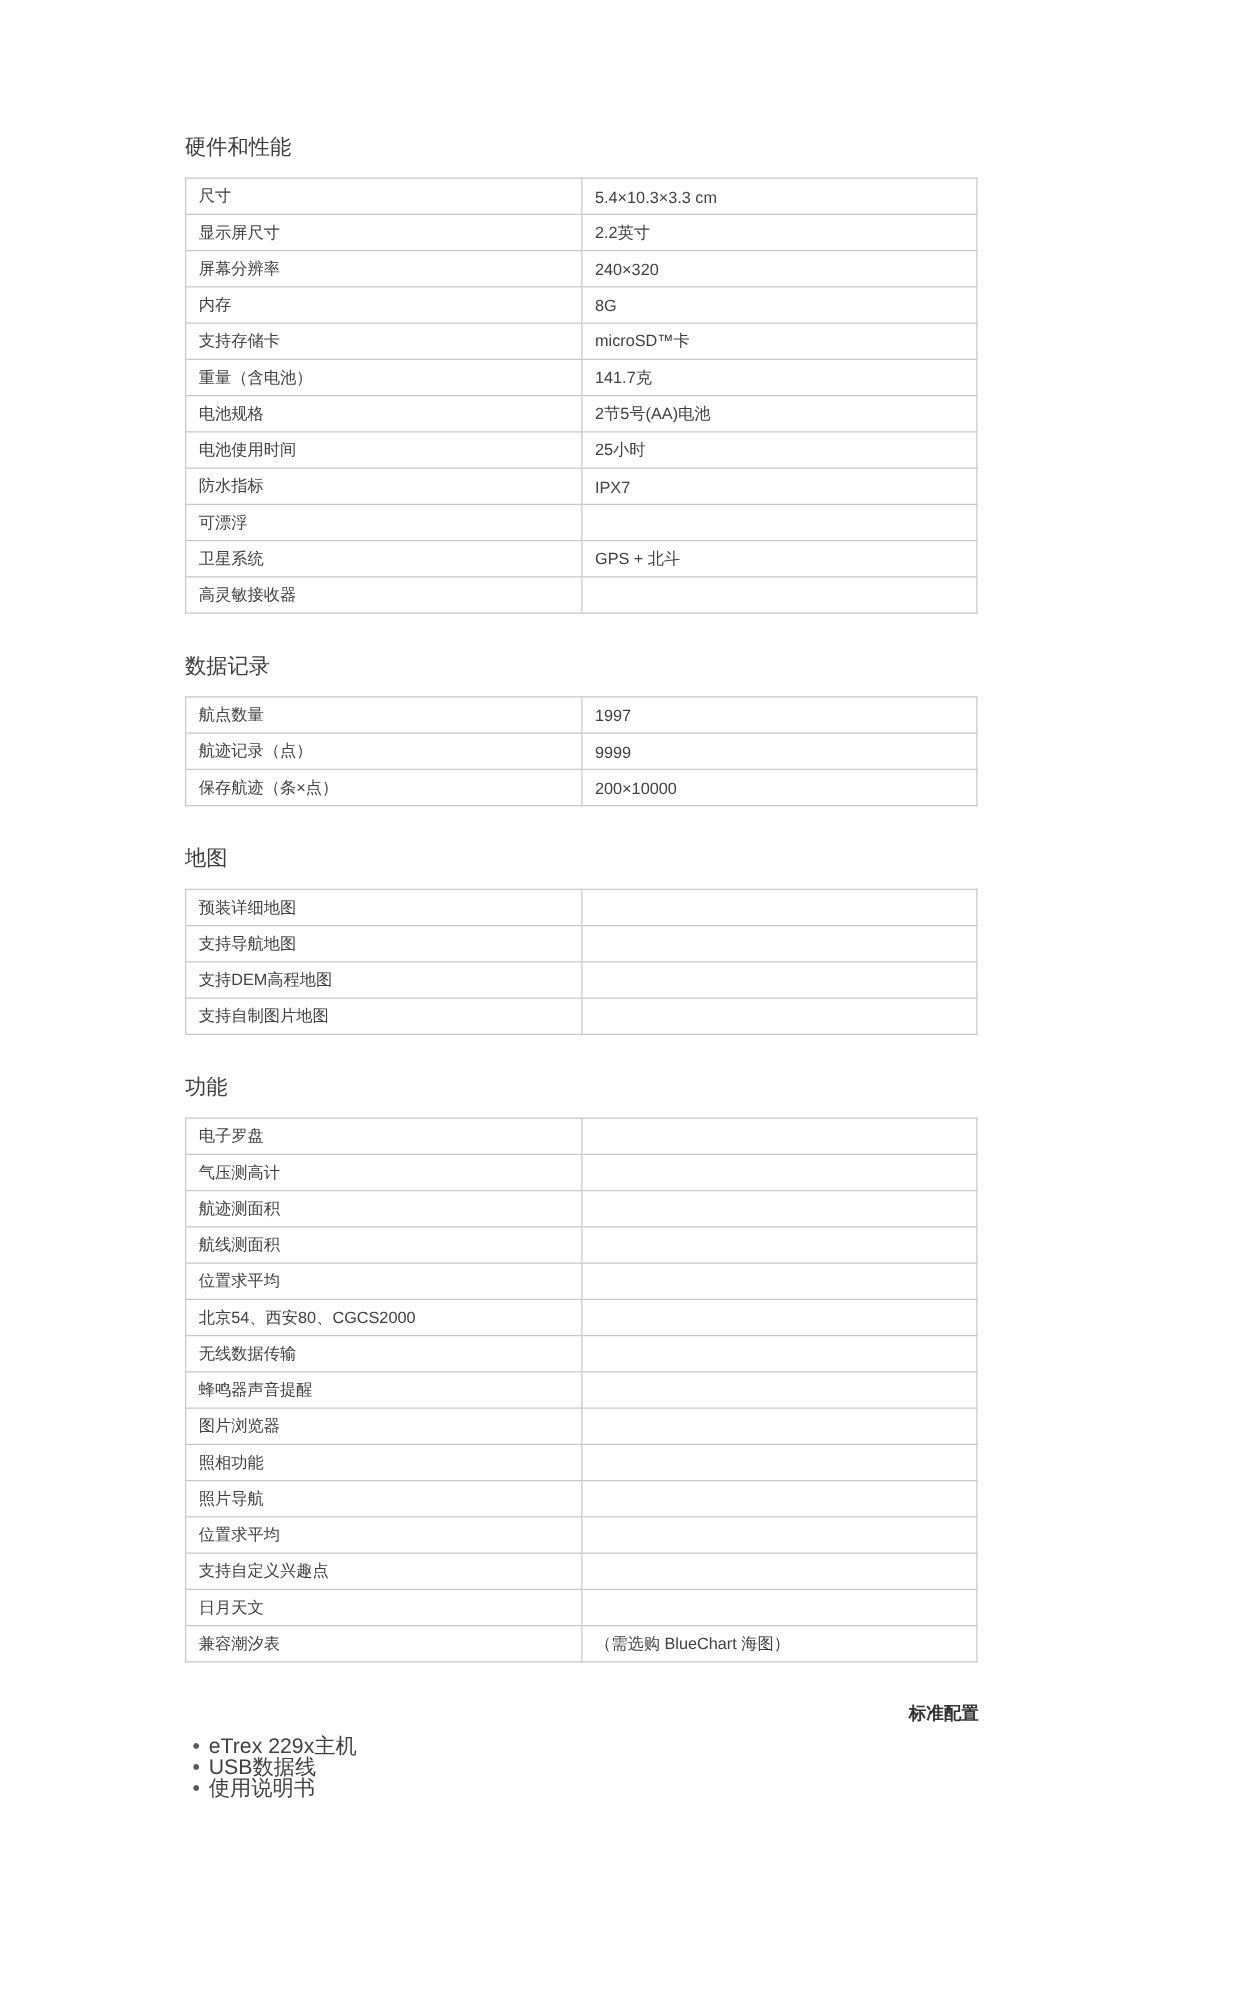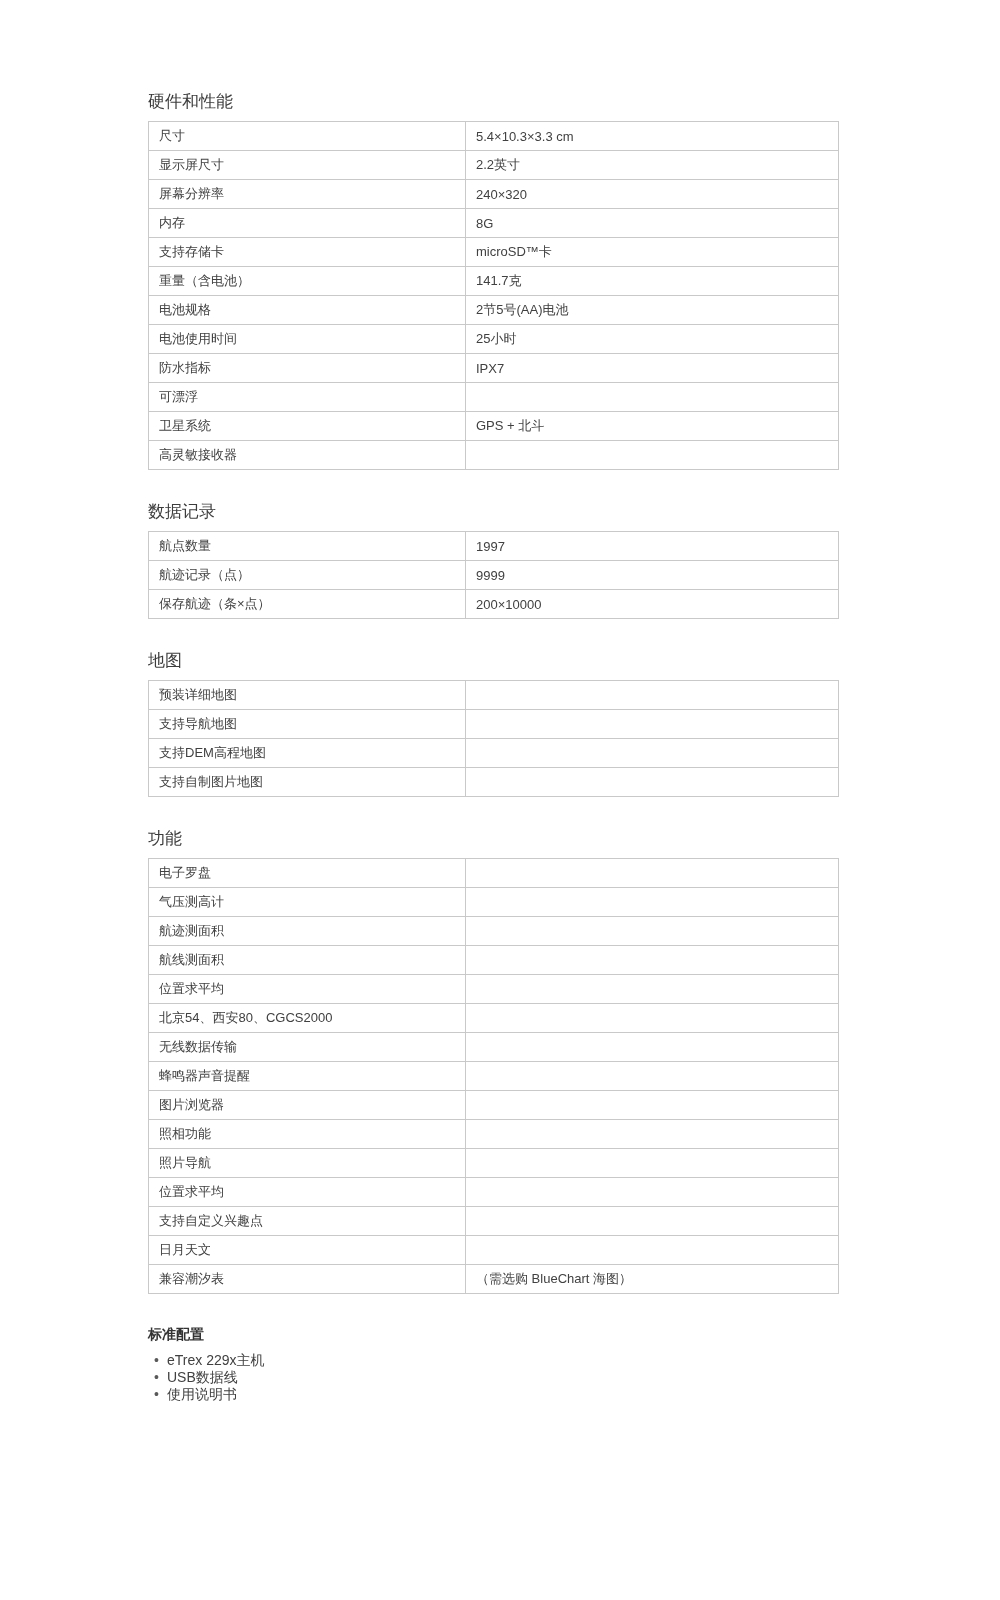--- a/index.html
+++ b/index.html
@@ -19,54 +19,55 @@
     position: absolute;
     left: 148px;
     top: 0;
     width: 635px;
     padding-top: 93px;
   }
   .section-title {
     font-size: 17px;
     font-weight: 400;
     color: #3c3c3c;
-    margin: 0 0 11px 0;
+    margin: 16px 0 11px 0;
     line-height: 17px;
   }
   .spec-table {
-    width: 691px;
+    width: 634px;
     border-collapse: collapse;
     table-layout: fixed;
-    margin: 1px 0 33px 0;
+    margin: 16px 0 33px 0;
   }
   .spec-table td {
     border: 1px solid #c9c9c9;
     height: 28px;
     font-size: 13px;
     color: #414141;
     padding: 0 10px;
     vertical-align: middle;
     white-space: nowrap;
     overflow: hidden;
   }
   .label-cell { width: 296px; }
   .std-config h3 {
     margin: 20px 0 10px 0;
     font-size: 14px;
     font-weight: 700;
     color: #333333;
     line-height: 15px;
+    text-align: right;
   }
   .std-config ul {
     margin: 0;
     padding: 0 0 0 6px;
     list-style: none;
   }
   .std-config li {
-    font-size: 14px;
+    font-size: 17px;
     line-height: 17px;
     color: #414141;
   }
   .std-config .bullet {
     display: inline-block;
     width: 13px;
     color: #595959;
   }
 </style>
 </head>

